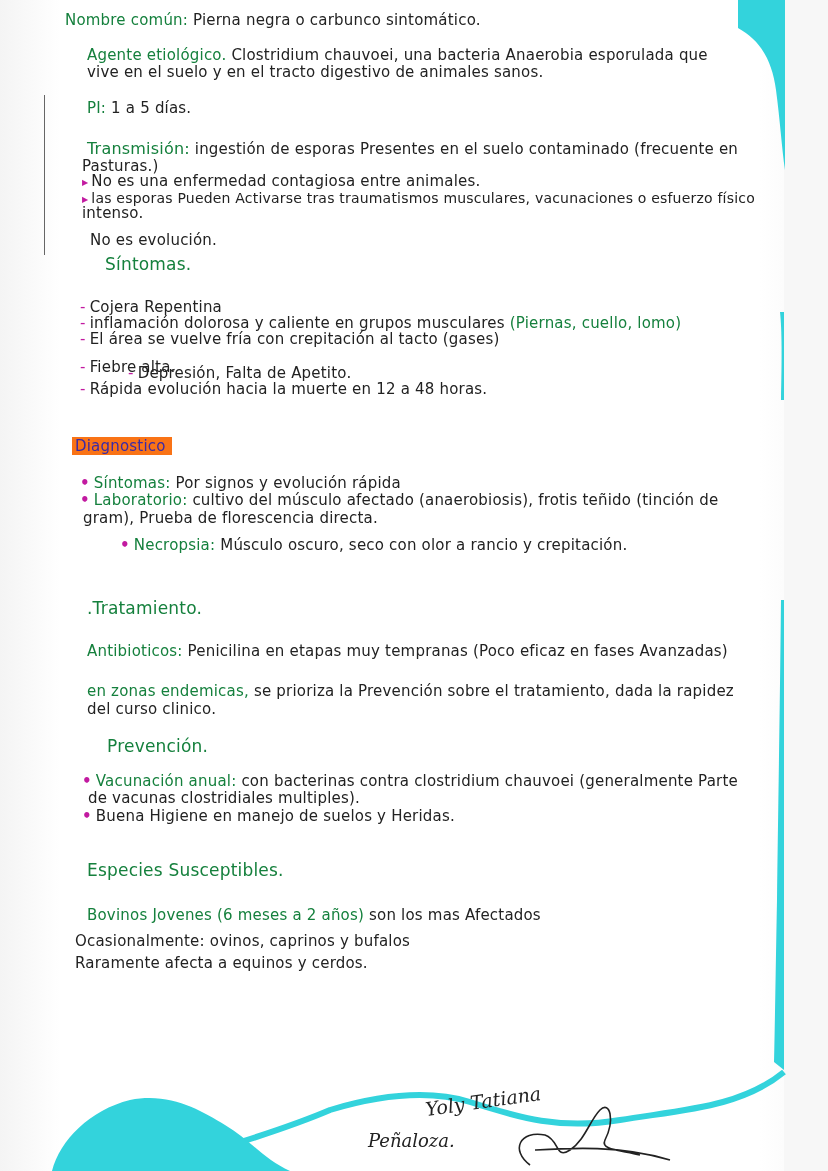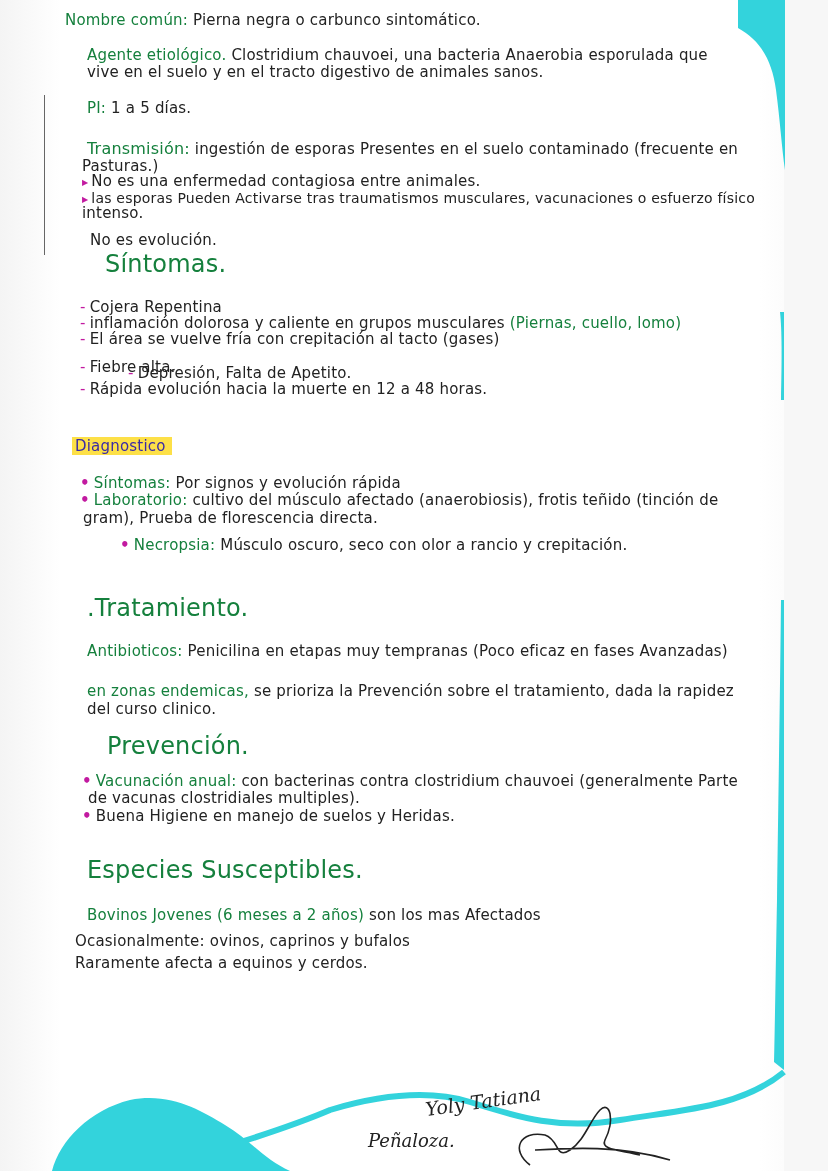--- a/index.html
+++ b/index.html
@@ -26,29 +26,29 @@
     .hw {
       position: absolute;
       font-size: 15px;
       line-height: 17px;
       letter-spacing: 0.2px;
       white-space: nowrap;
       transform-origin: left center;
     }
     .pink { color: #15803d; }
     .ink  { color: #222; }
-    .heading { font-size: 24px; }
+    .heading { font-size: 17px; }
     .bullet-tri::before {
       content: "\25B6"; color: #c21aa0; font-size: 8px; margin-right: 3px;
       position: relative; top: -1px;
     }
     .dot { color: #c21aa0; font-weight: bold; margin-right: 4px; }
     .dash { color: #c21aa0; margin-right: 4px; }
     .highlight {
-      background: #fde047; padding: 0 6px 0 3px; color: #3a2aa6;
+      background: #f97316; padding: 0 6px 0 3px; color: #3a2aa6;
     }
     .sig { position: absolute; font-family: "DejaVu Serif", serif; font-style: italic; color: #222; }
   </style>
 </head>
 <body>
 
 <div class="page"></div>
 <div class="right-margin"></div>
 
 <svg class="deco" width="828" height="1171" viewBox="0 0 828 1171">

